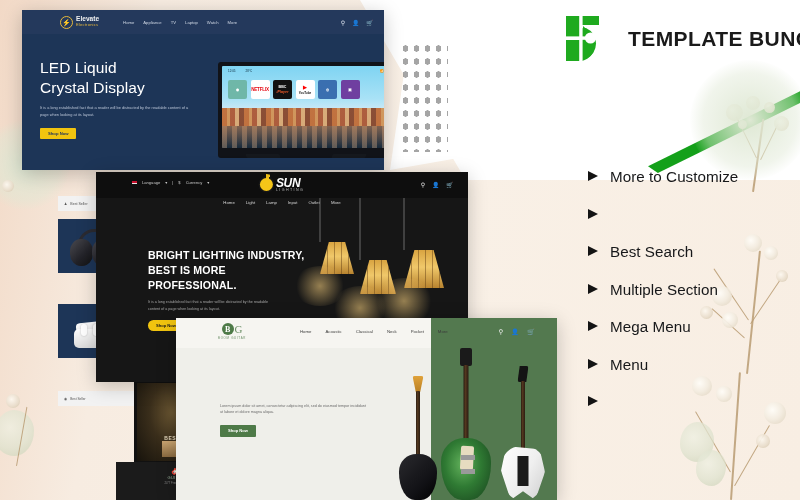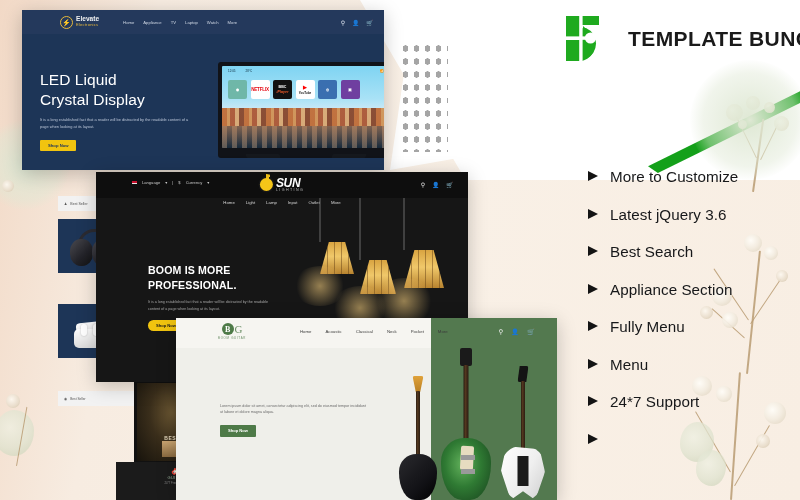--- a/index.html
+++ b/index.html
@@ -55,21 +55,21 @@
     background:#24395c;}
   .m1-logo{display:flex;align-items:center;gap:3px;margin-left:38px;}
   .m1-badge{width:11px;height:11px;border-radius:50%;border:1.2px solid #e7b93b;
     display:flex;align-items:center;justify-content:center;color:#e7b93b;font-size:7px;line-height:1;}
   .m1-logo-txt{display:flex;flex-direction:column;line-height:1.05;}
   .m1-logo-1{color:#f0f0f0;font-size:6.6px;font-weight:600;}
   .m1-logo-2{color:#e7b93b;font-size:4.1px;letter-spacing:.2px;}
   .m1-menu{display:flex;gap:9px;margin-left:24px;}
   .m1-menu span{color:#cfd7e4;font-size:4.2px;white-space:nowrap;}
   .m1-icons{margin-left:auto;margin-right:10px;display:flex;gap:7px;align-items:center;color:#dbe2ee;font-size:6px;}
-  .m1-hero{position:absolute;left:18px;top:60px;width:150px;}
+  .m1-hero{position:absolute;left:18px;top:48px;width:150px;}
   .m1-h1{color:#ffffff;font-size:15.5px;line-height:1.3;font-weight:400;letter-spacing:.1px;}
   .m1-p{color:#b9c4d6;font-size:3.9px;line-height:1.7;margin-top:7px;}
   .m1-btn{margin-top:9px;display:inline-block;background:#f1c40f;color:#23385c;
     font-size:4.2px;font-weight:700;padding:3.4px 8px;border-radius:1px;}
   
   .tv{position:absolute;left:196px;top:52px;width:176px;height:96px;}
   .tv-frame{position:absolute;inset:0;background:#111318;border-radius:3px;padding:4px;box-sizing:border-box;}
   .tv-screen{position:absolute;left:4px;top:4px;right:4px;bottom:10px;overflow:hidden;border-radius:1px;
     background:linear-gradient(#7fd4f2 0%,#a9e2f6 40%,#cfeaf7 55%,#86a7bd 58%,#2f3f55 100%);}
   .tv-sky-bar{position:absolute;left:0;top:0;width:100%;height:9px;display:flex;align-items:center;
@@ -276,41 +276,36 @@
     <div class="brand-name">TEMPLATE BUNCH</div>
   </div>
 
   <div class="features">
     <div class="feature">
       <span class="fa-arrow"></span>
       <span class="feature-label">More to Customize</span>
     </div>
     <div class="feature">
       <span class="fa-arrow"></span>
-      <span class="feature-label">Latest jQuery 3.6</span>
     </div>
     <div class="feature">
       <span class="fa-arrow"></span>
       <span class="feature-label">Best Search</span>
     </div>
     <div class="feature">
       <span class="fa-arrow"></span>
-      <span class="feature-label">Appliance Section</span>
-    </div>
-    <div class="feature">
-      <span class="fa-arrow"></span>
-      <span class="feature-label">Fully Menu</span>
+      <span class="feature-label">Multiple Section</span>
+    </div>
+    <div class="feature">
+      <span class="fa-arrow"></span>
+      <span class="feature-label">Mega Menu</span>
     </div>
     <div class="feature">
       <span class="fa-arrow"></span>
       <span class="feature-label">Menu</span>
-    </div>
-    <div class="feature">
-      <span class="fa-arrow"></span>
-      <span class="feature-label">24*7 Support</span>
     </div>
     <div class="feature">
       <span class="fa-arrow"></span>
     </div>
   </div>
 
   <div class="pcol">
     <div class="pchip">
       <span>♟</span>
       <span>Best Seller</span>
@@ -457,22 +452,22 @@
         <div class="glow" style="top:88px;width:58px;height:44px;"></div>
       </div>
       <div class="lamp" style="left:110px;">
         <div class="cord" style="height:52px;"></div>
         <div class="shade" style="top:52px;height:38px;width:40px;"></div>
         <div class="glow" style="top:80px;width:62px;height:46px;"></div>
       </div>
     </div>
     <div class="m2-hero">
       <div class="m2-h1">
-        <br>
-        <span>BOOM IS MORE PROFESSIONAL.</span>
+        <span>BRIGHT LIGHTING INDUSTRY,</span><br>
+        <span>BEST IS MORE PROFESSIONAL.</span>
       </div>
       <div class="m2-p">It is a long established fact that a reader will be distracted by the readable content of a page when looking at its layout.</div>
       <div class="m2-btn">Shop Now</div>
     </div>
   </div>
 
   <div class="mock m3">
     <div class="m3-green"></div>
     <div class="m3-nav"></div>
     <div class="m3-nav-green"></div>

